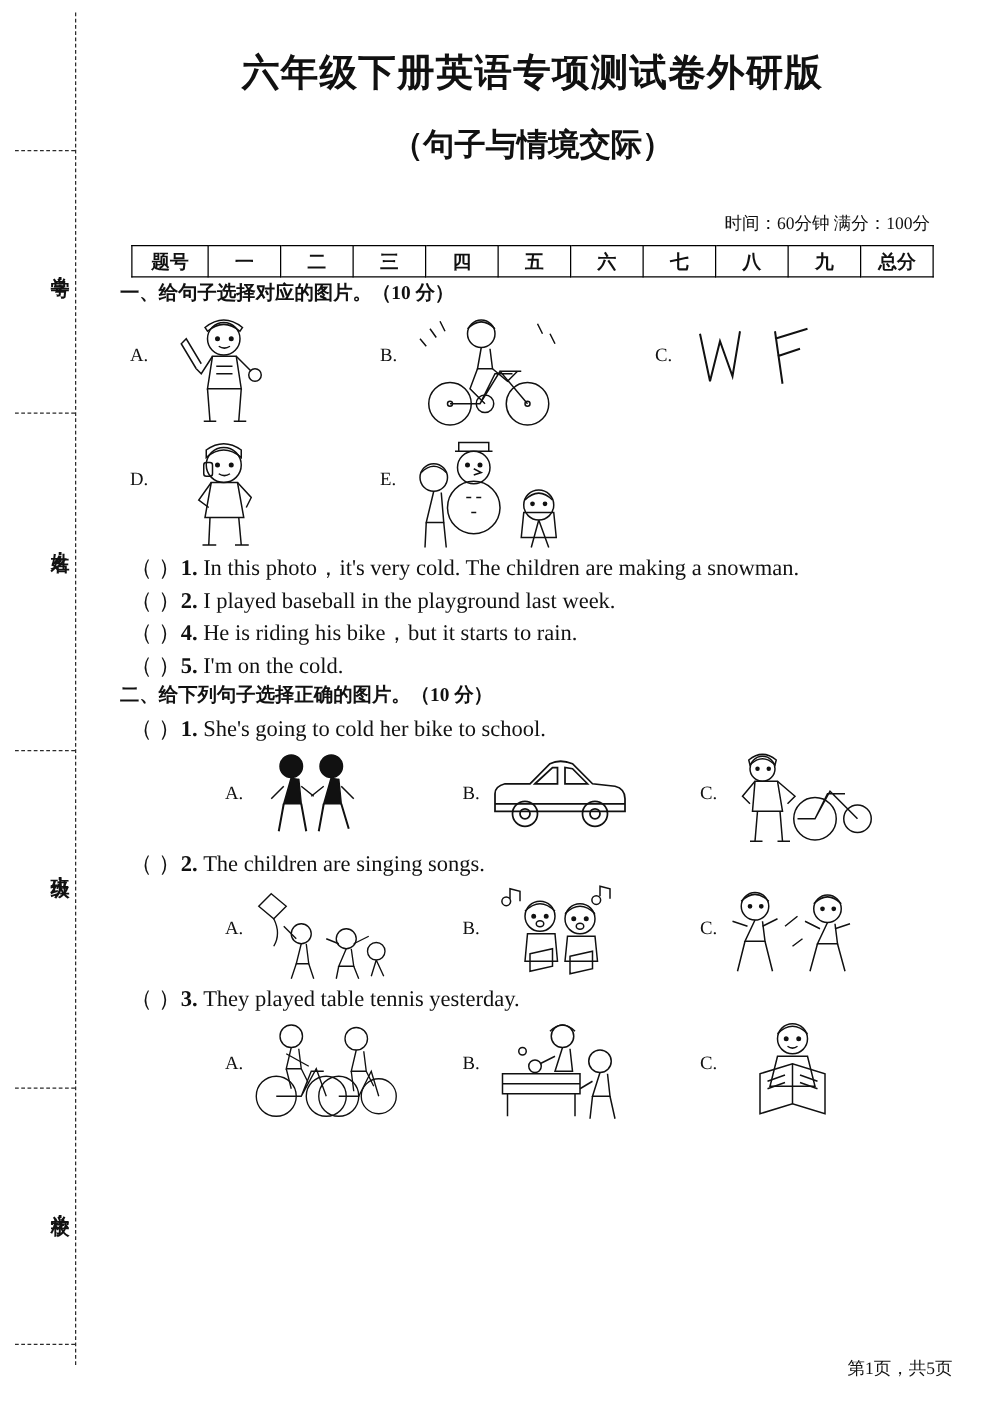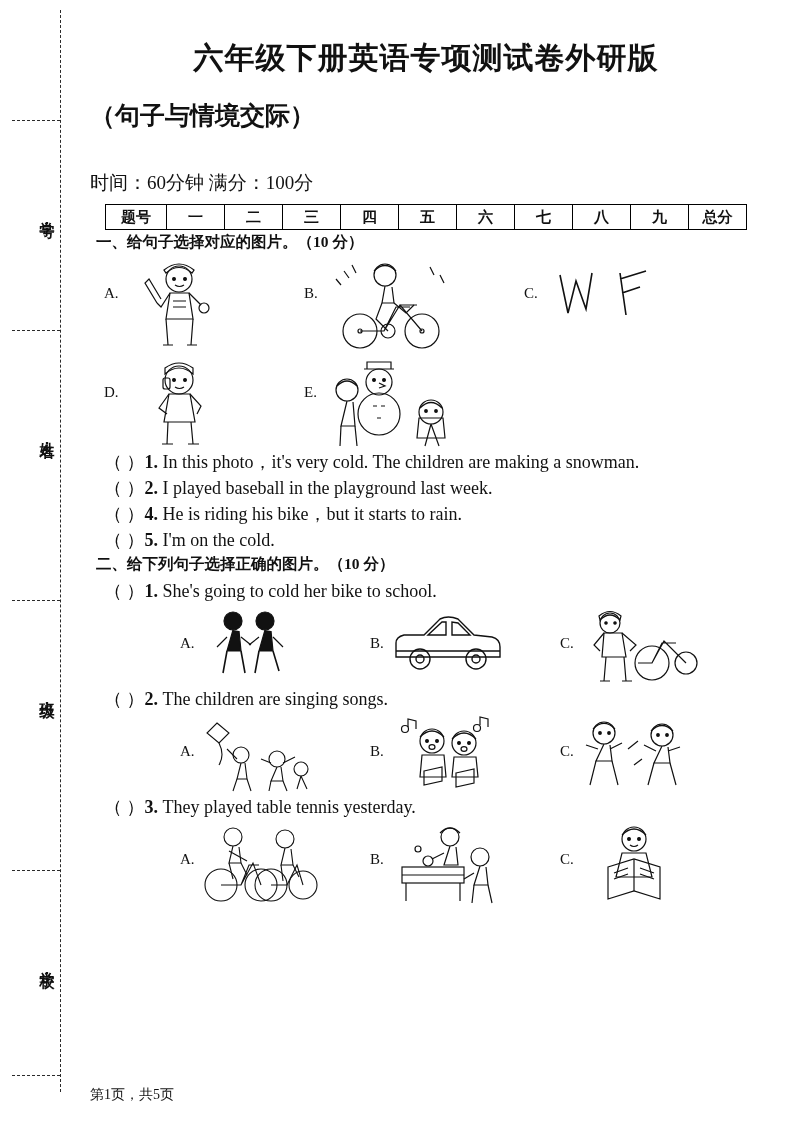--- a/index.html
+++ b/index.html
@@ -69,28 +69,30 @@
 
   .title {
     text-align: center;
     font-family: "Liberation Serif", serif;
     font-weight: bold;
     font-size: 30px;
     letter-spacing: 1px;
     margin-top: 38px;
   }
   .subtitle {
+    text-align: center;
     font-family: "Liberation Serif", serif;
     font-weight: bold;
     font-size: 25px;
     margin-top: 20px;
   }
 
   .meta-line {
-    font-size: 19px;
+    text-align: right;
+    font-size: 14px;
     margin-top: 38px;
     padding-right: 18px;
     font-family: "Liberation Serif", serif;
   }
 
   table.score {
     border-collapse: collapse;
     margin: 8px auto 0 auto;
     width: 642px;
     table-layout: fixed;
@@ -140,21 +142,21 @@
   }
   .pic {
     border: 0;
   }
 
   .footer {
     position: absolute;
     bottom: 18px;
     left: 0;
     width: 672px;
-    text-align: left;
+    text-align: right;
     font-size: 14px;
     font-family: "Liberation Serif", serif;
   }
 
   svg { display: block; }
 </style>
 </head>
 <body>
 
 <div class="page">

